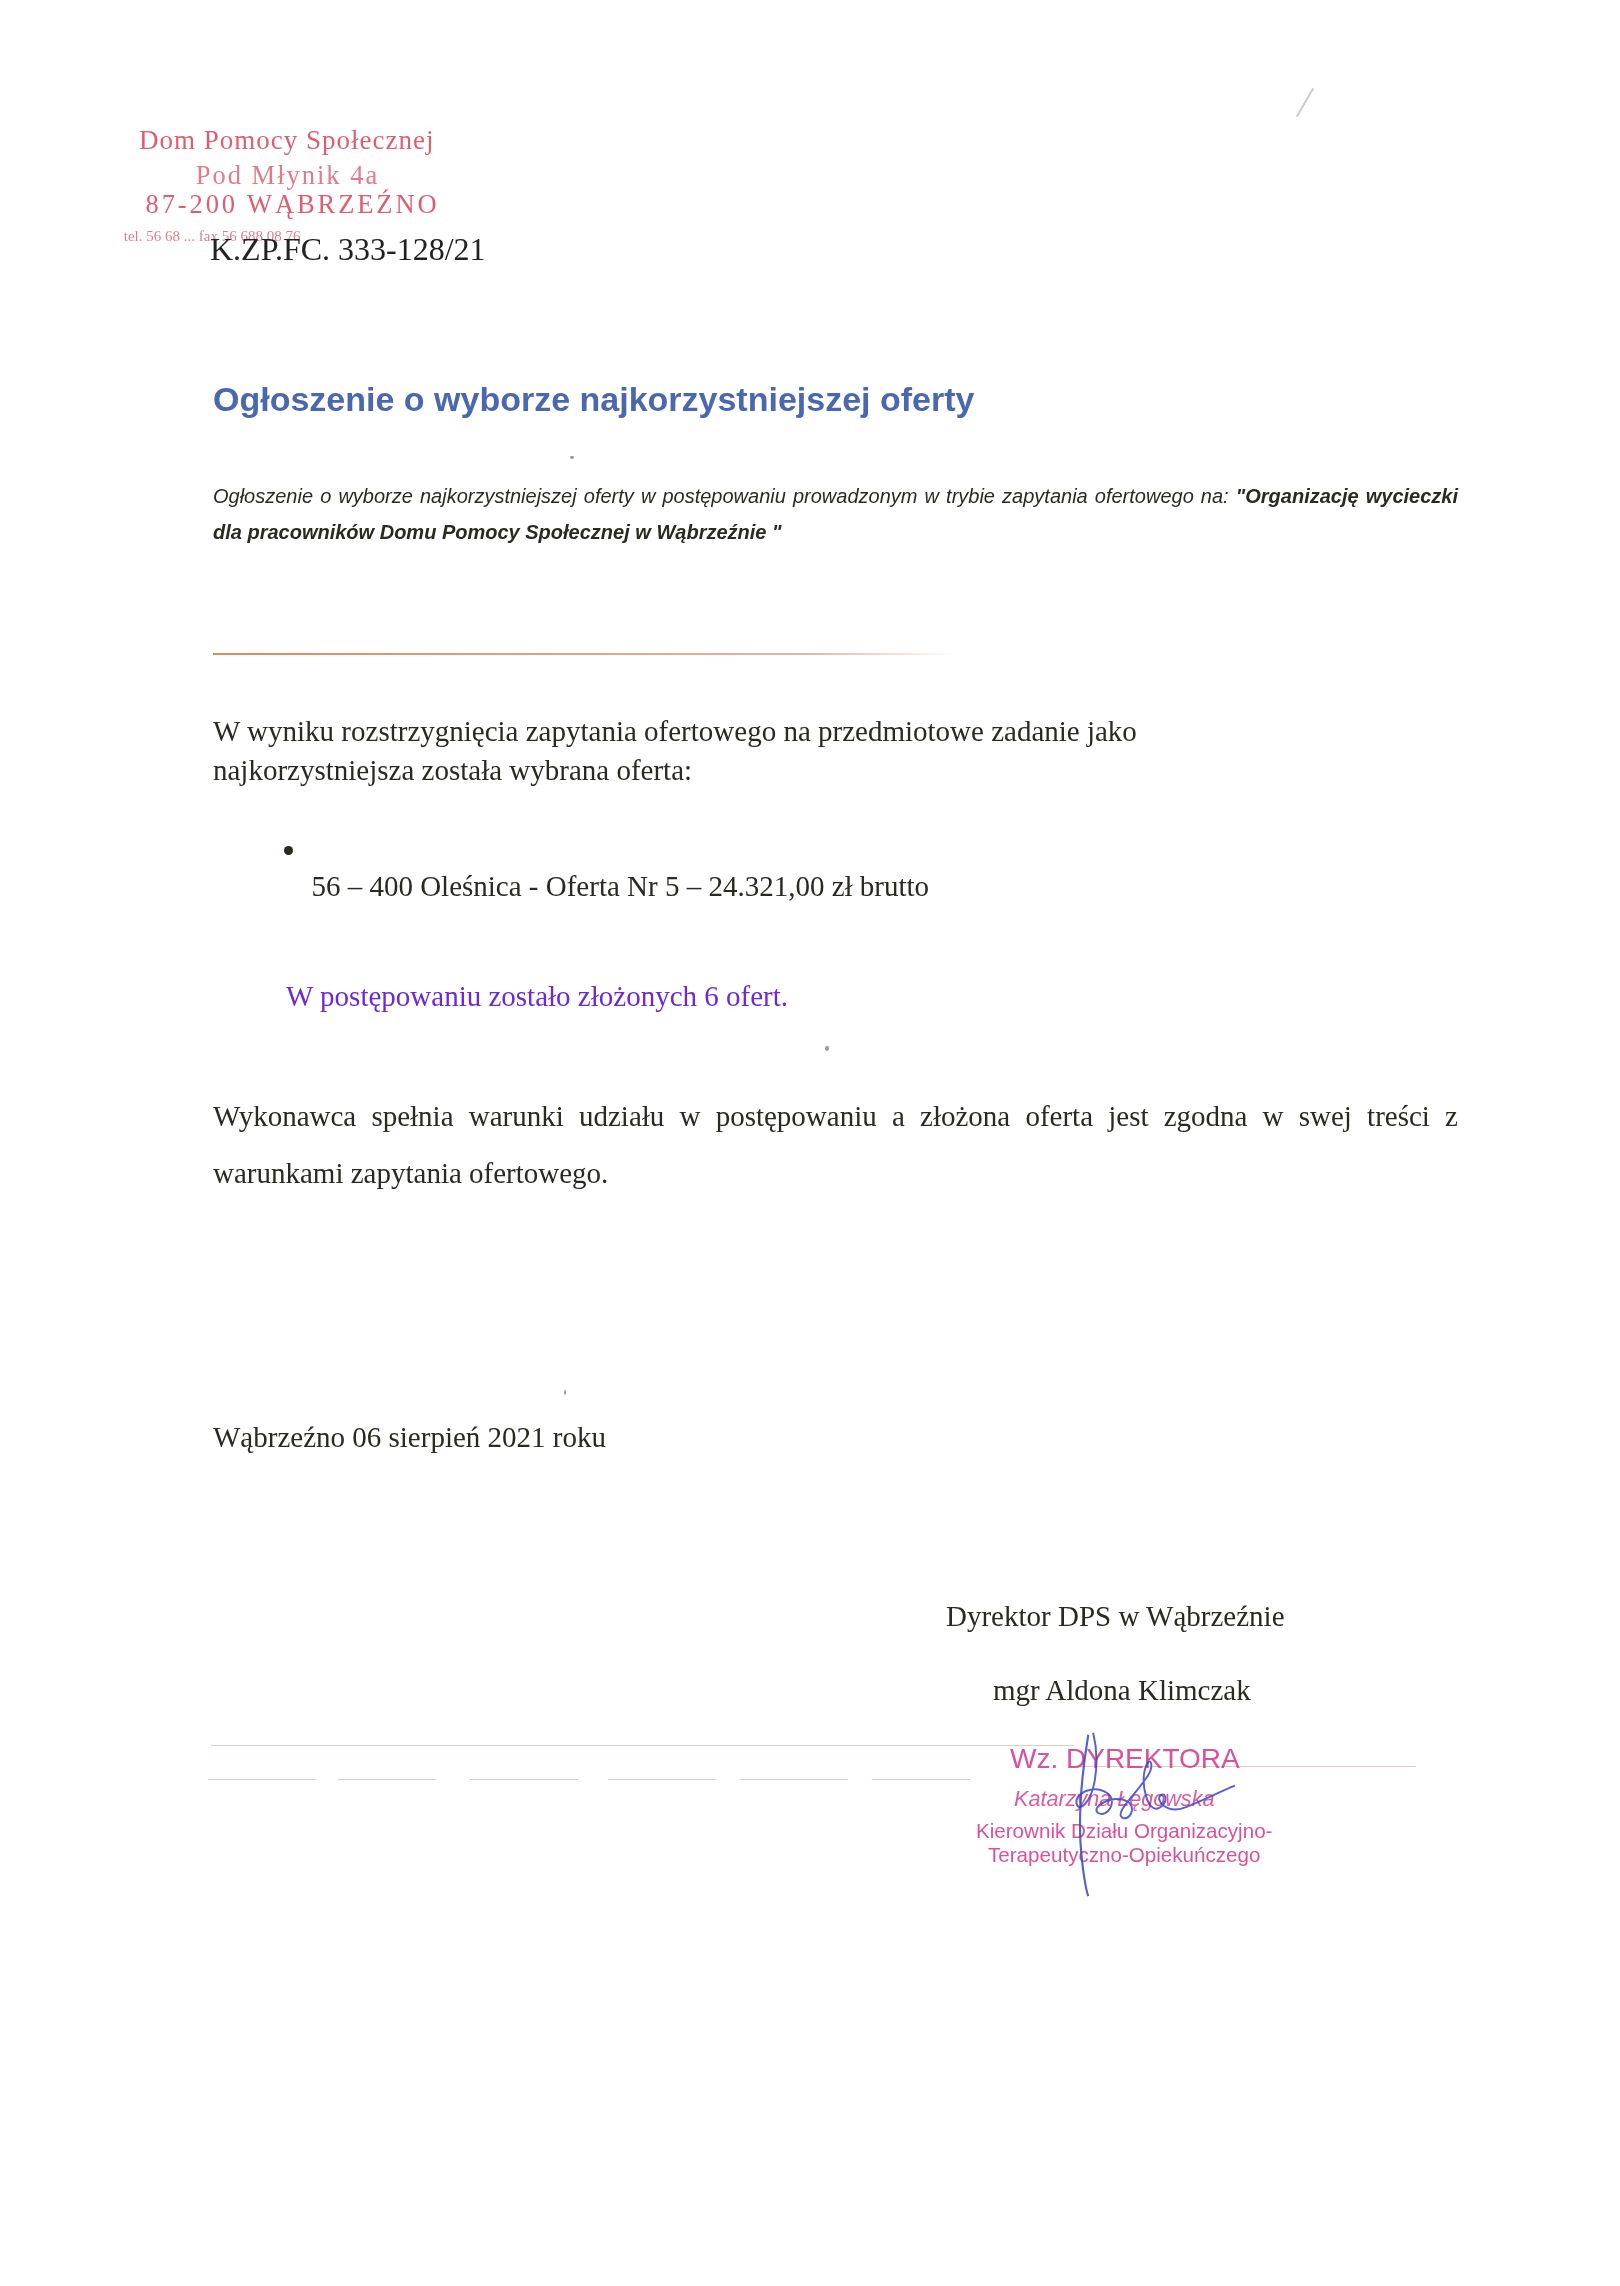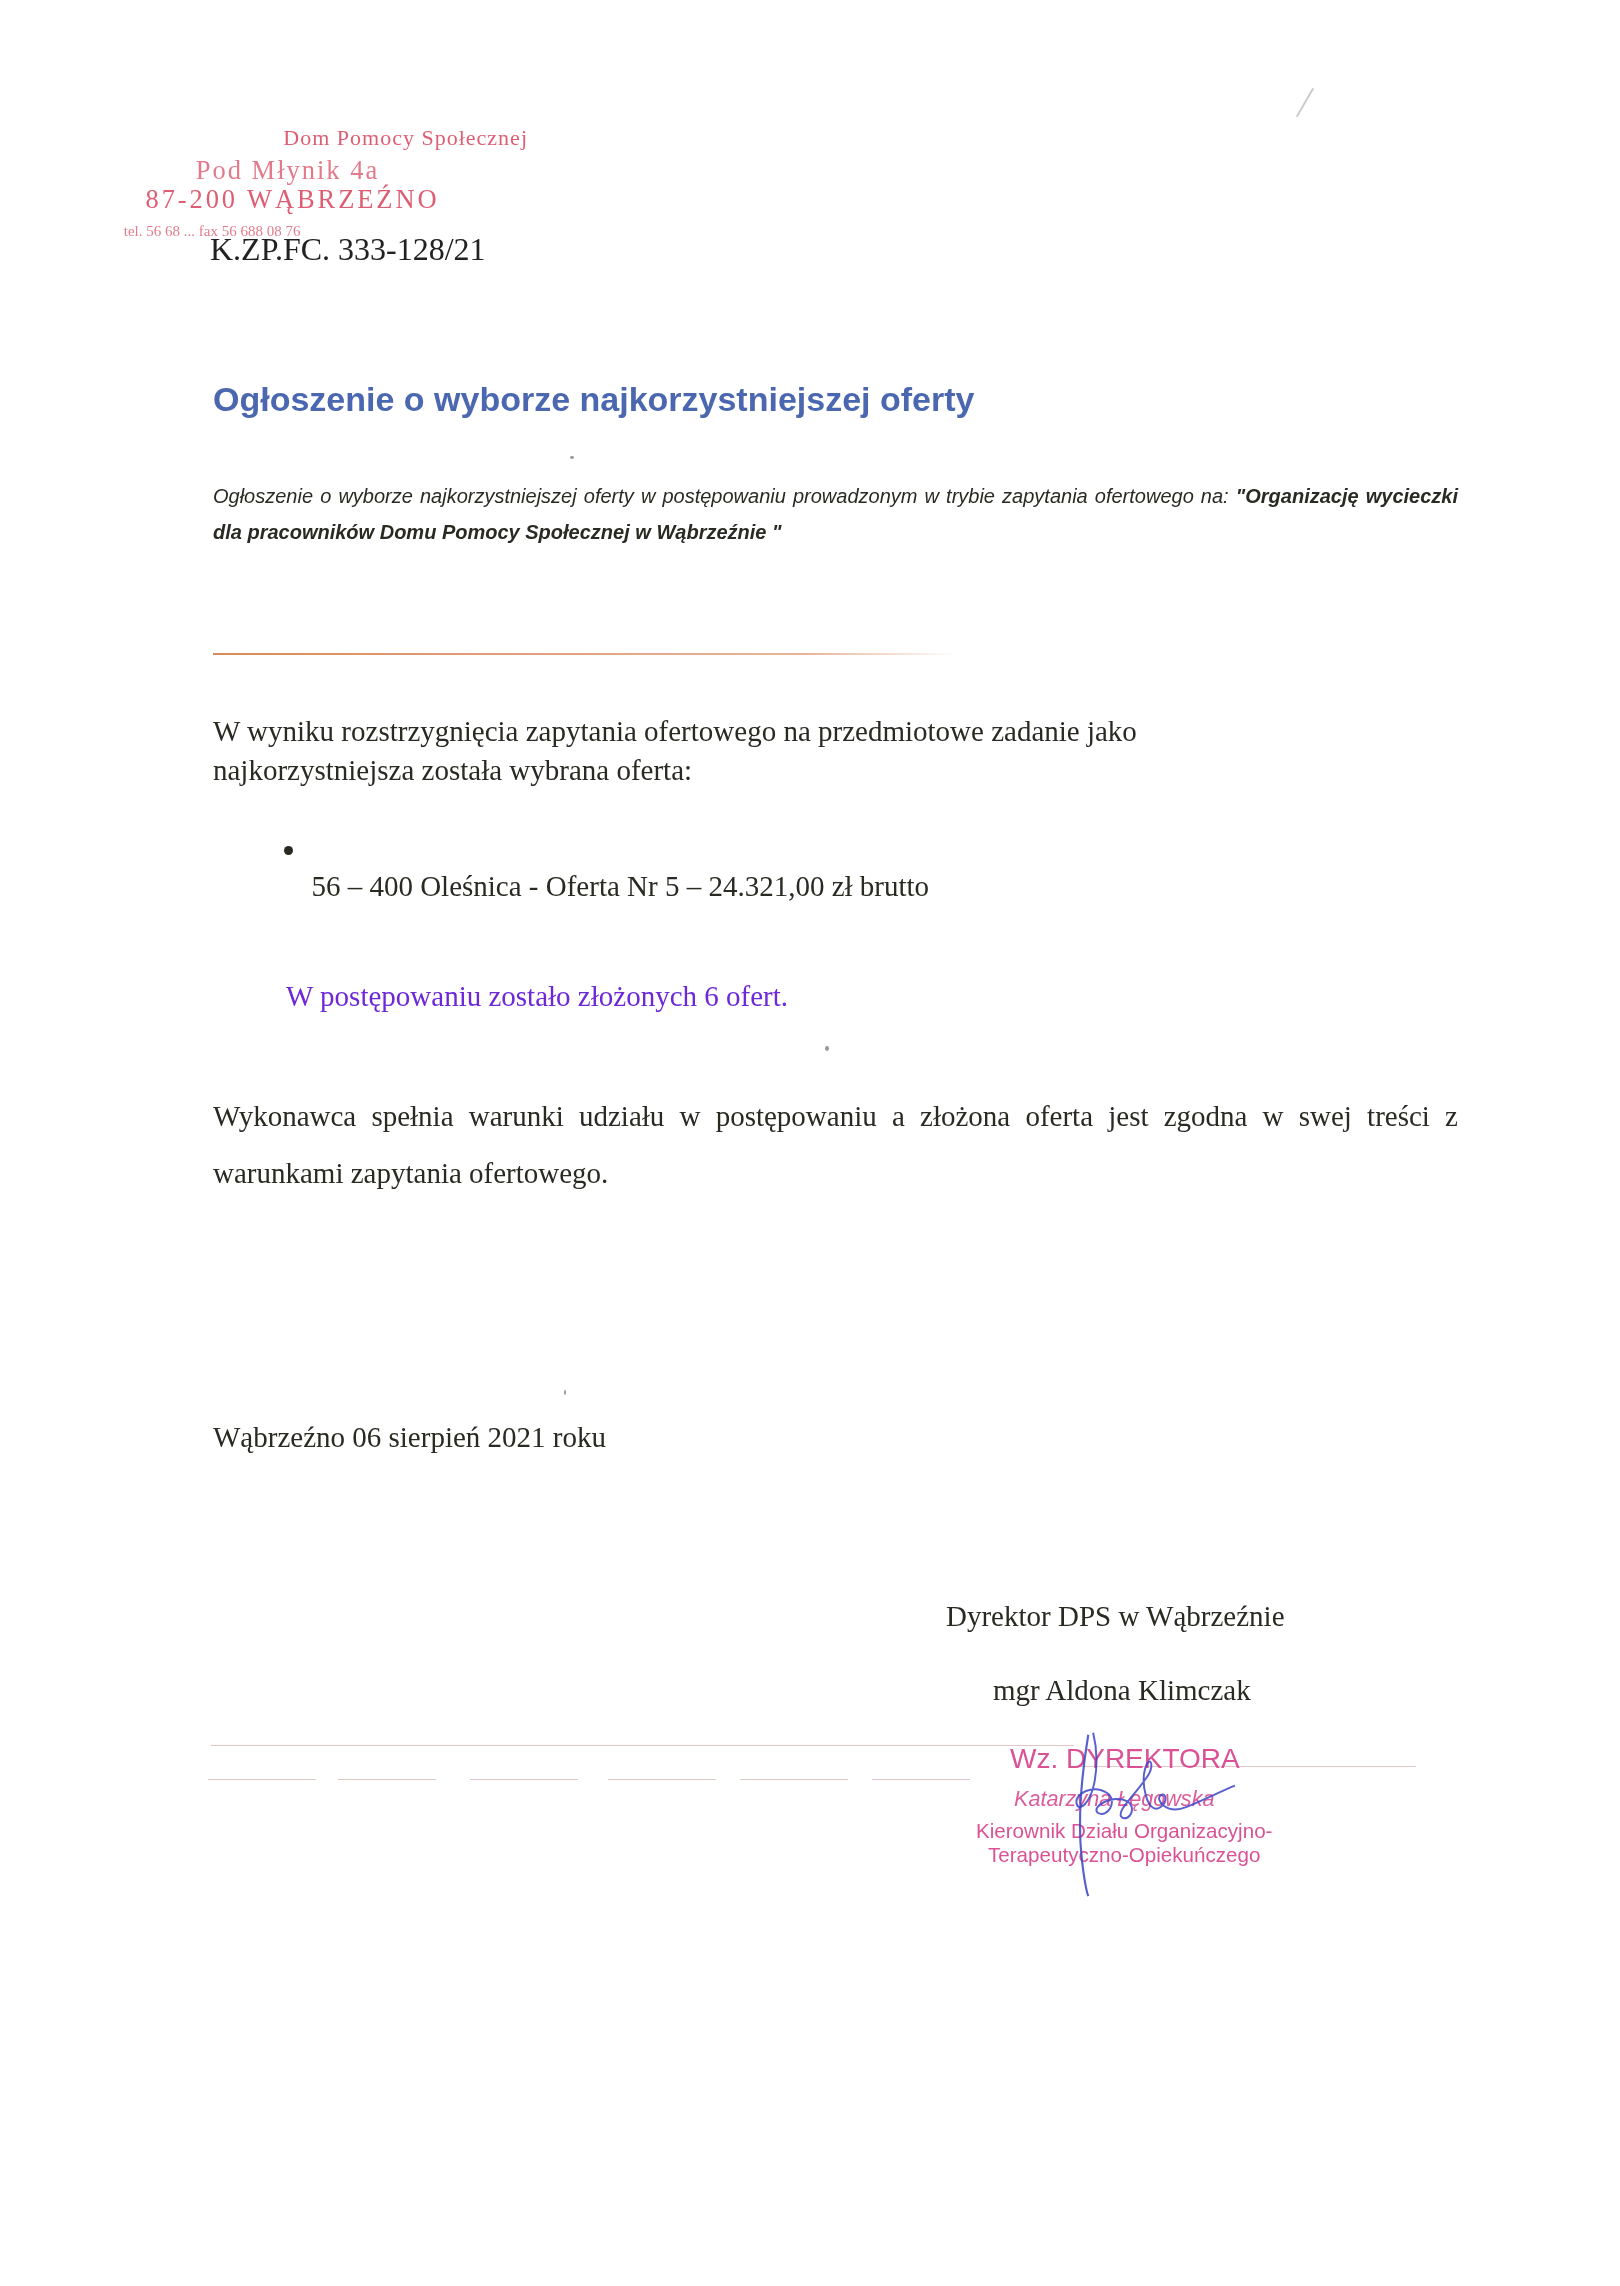--- a/index.html
+++ b/index.html
@@ -19,21 +19,21 @@
 
     
     .stamp {
       left: 116px;
       top: 125px;
       width: 412px;
       color: #d8435a;
       font-family: "Liberation Serif", serif;
       text-align: center;
     }
-    .stamp .s1 { font-size: 22px; letter-spacing: 1px; text-align: right; margin-left: 5px; opacity: 0.85; }
+    .stamp .s1 { font-size: 27px; letter-spacing: 1px; text-align: left; margin-left: 23px; opacity: 0.85; }
     .stamp .s2 { font-size: 26.5px; letter-spacing: 2px; margin-top: 3.9px; margin-left: -69px; opacity: 0.7; }
     .stamp .s3 { font-size: 26.5px; letter-spacing: 2.9px; margin-top: -2px; margin-left: -59px; opacity: 0.85; }
     .stamp .s4 { font-size: 15px; text-align: left; margin-left: 7.8px; margin-top: 8px; opacity: 0.7; }
 
     .ref-number {
       left: 210px;
       top: 231px;
       font-size: 32px;
       color: #222;
       font-family: "Liberation Serif", serif;

